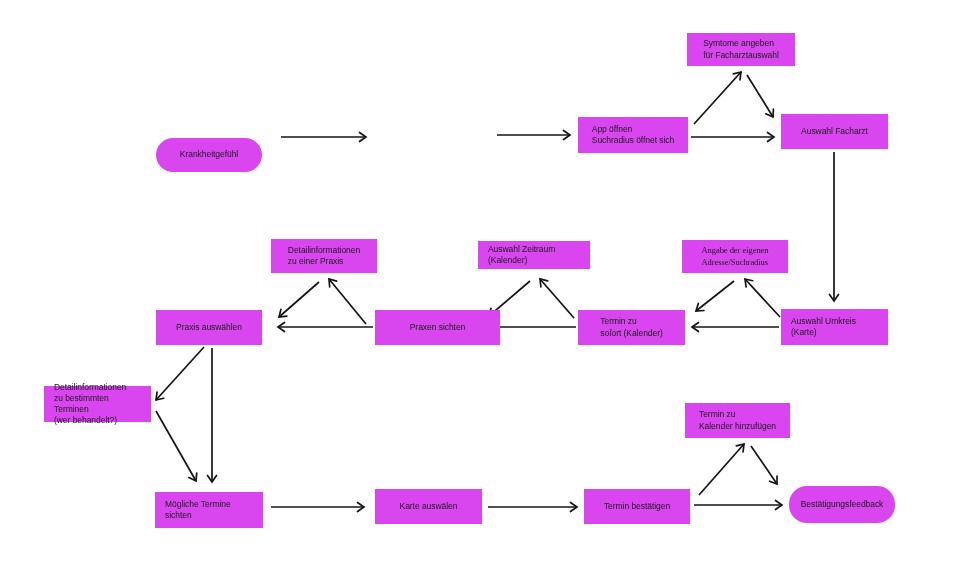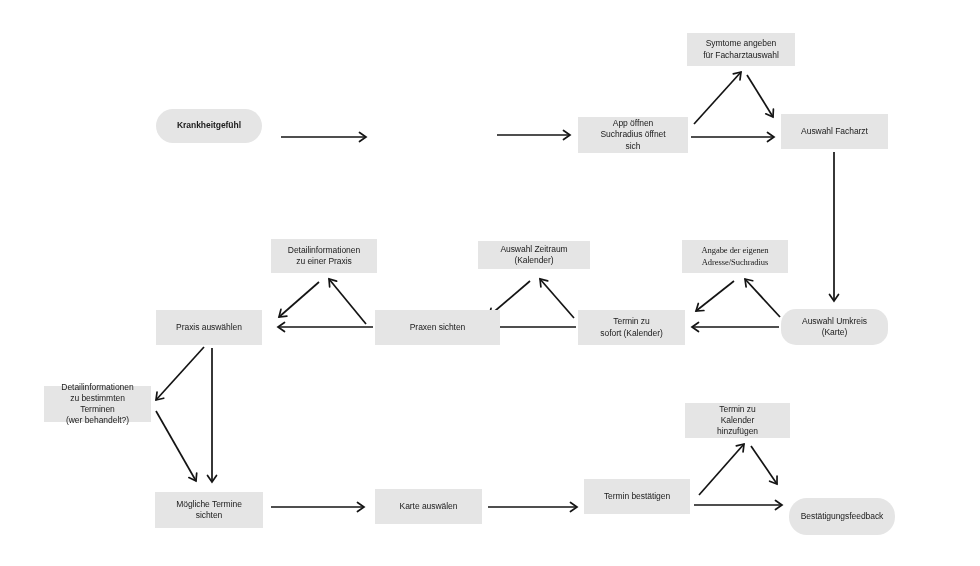--- a/index.html
+++ b/index.html
@@ -7,50 +7,49 @@
     position:relative;
     width:980px;height:566px;
     background:#ffffff;
     font-family:"Liberation Sans", sans-serif;
     overflow:hidden;
   }
   #edges{position:absolute;left:0;top:0;width:980px;height:566px;z-index:0;}
   .node{
     position:absolute;
     z-index:1;
-    background:#e5e5e5;
+    background:#d946ef;
     color:#1b1b1b;
     display:flex;align-items:center;justify-content:center;
-    text-align:center;
     font-size:8.5px;line-height:1.32;letter-spacing:-0.05px;
     white-space:pre-line;
     box-sizing:border-box;
-    padding:2px 16px;
+    padding:2px 10px;
   }
   .pill{border-radius:18px;}
   .para{clip-path:polygon(11% 0, 100% 0, 89% 100%, 0 100%);}
   
-  #n-krankheitgefuehl   {left:156px;top:109px;width:106px;height:34px;font-weight:bold;}
+  #n-krankheitgefuehl   {left:156px;top:138px;width:106px;height:34px;}
   #n-einen-termin       {left:373px;top:120px;width:112px;height:32px;}
   #n-app-oeffnen        {left:578px;top:117px;width:110px;height:36px;}
   #n-symtome            {left:687px;top:33px; width:108px;height:33px;}
   #n-auswahl-facharzt   {left:781px;top:114px;width:107px;height:35px;}
   #n-detail-praxis      {left:271px;top:239px;width:106px;height:34px;}
   #n-praxis-auswaehlen  {left:156px;top:310px;width:106px;height:35px;}
   #n-praxen-sichten     {left:375px;top:310px;width:125px;height:35px;}
   #n-auswahl-zeitraum   {left:478px;top:241px;width:112px;height:28px;}
   #n-termin-sofort      {left:578px;top:310px;width:107px;height:35px;}
   #n-angabe-adresse     {left:682px;top:240px;width:106px;height:33px;font-family:Liberation Serif, serif;}
-  #n-auswahl-umkreis    {left:781px;top:309px;width:107px;height:36px;border-radius:15px;}
+  #n-auswahl-umkreis    {left:781px;top:309px;width:107px;height:36px;}
   #n-detail-termine     {left:44px; top:386px;width:107px;height:36px;}
   #n-moegliche-termine  {left:155px;top:492px;width:108px;height:36px;}
   #n-termin-auswaelen   {left:375px;top:489px;width:107px;height:35px;}
-  #n-termin-bestaetigen {left:584px;top:479px;width:106px;height:35px;}
+  #n-termin-bestaetigen {left:584px;top:489px;width:106px;height:35px;}
   #n-termin-kalender    {left:685px;top:403px;width:105px;height:35px;}
-  #n-bestaetigungsfeedback{left:789px;top:486px;width:106px;height:37px;margin-top:12px;}
+  #n-bestaetigungsfeedback{left:789px;top:486px;width:106px;height:37px;}
 </style>
 </head>
 <body>
 
 <div id="canvas">
 
   <svg id="edges" viewBox="0 0 980 566" xmlns="http://www.w3.org/2000/svg">
     <defs>
       <marker id="ah" markerWidth="13" markerHeight="13" refX="8.5" refY="6" orient="auto" markerUnits="userSpaceOnUse">
         <path d="M2,1.5 L8.5,6 L2,10.5" fill="none" stroke="#141414" stroke-width="1.7" stroke-linecap="round" stroke-linejoin="miter"></path>

